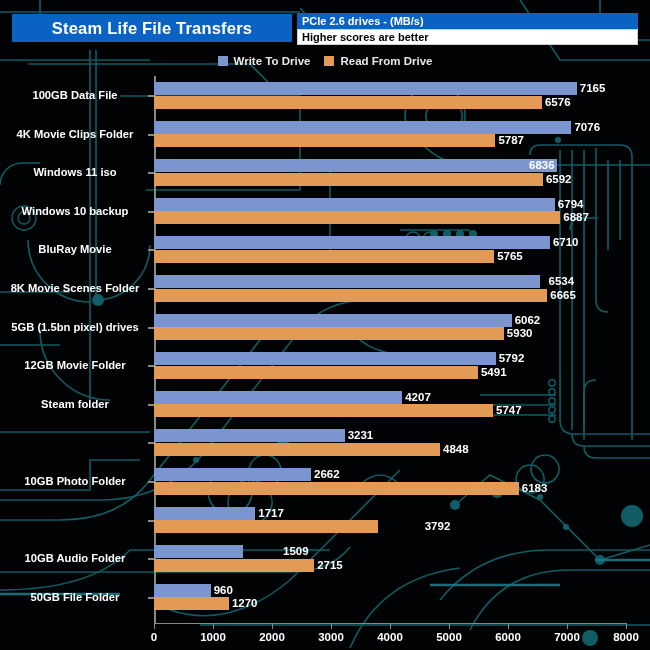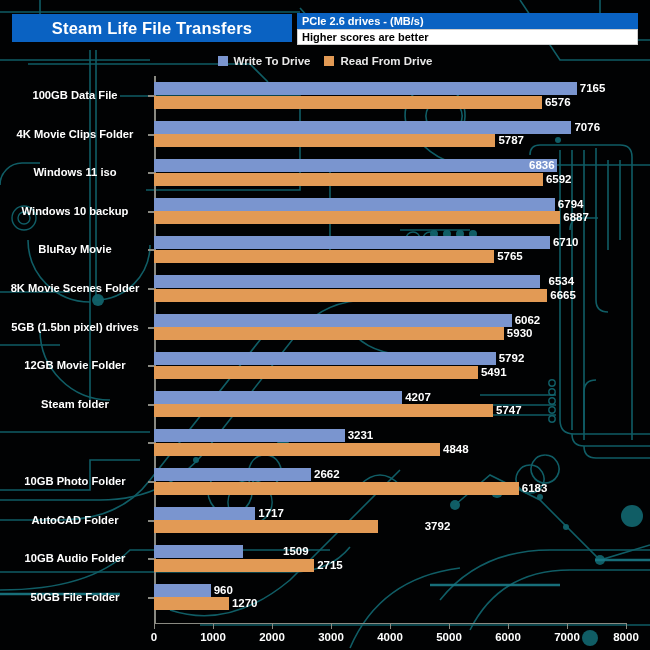--- a/index.html
+++ b/index.html
@@ -230,21 +230,20 @@
       <div class="bar-val" style="left: 344.629px; top: 355.4px;">3231</div>
       <div class="bar read" style="left: 154px; top: 368.9px; width: 286.032px; background: rgb(226, 154, 85);"></div>
       <div class="bar-val" style="left: 440.032px; top: 368.9px;">4848</div>
       <div class="tick" style="top: 407px;"></div>
       <div class="cat-label" style="top: 401px; left: 0px;">10GB Photo Folder</div>
       <div class="bar write" style="left: 154px; top: 394px; width: 157.058px; background: rgb(122, 149, 207);"></div>
       <div class="bar-val" style="left: 311.058px; top: 394px;">2662</div>
       <div class="bar read" style="left: 154px; top: 407.5px; width: 364.797px; background: rgb(226, 154, 85);"></div>
       <div class="bar-val" style="left: 518.797px; top: 407.5px;">6183</div>
       <div class="tick" style="top: 445.6px;"></div>
-      <div class="cat-label" style="top: 439.6px; left: 0px;">AutoCAD Folder</div>
       <div class="bar write" style="left: 154px; top: 432.6px; width: 101.303px; background: rgb(122, 149, 207);"></div>
       <div class="bar-val" style="left: 255.303px; top: 432.6px;">1717</div>
       <div class="bar read" style="left: 154px; top: 446.1px; width: 223.728px; background: rgb(226, 154, 85);"></div>
       <div class="bar-val" style="left: 377.728px; top: 446.1px; margin-left: 44px;">3792</div>
       <div class="tick" style="top: 484.2px;"></div>
       <div class="cat-label" style="top: 478.2px; left: 0px;">10GB Audio Folder</div>
       <div class="bar write" style="left: 154px; top: 471.2px; width: 89.031px; background: rgb(122, 149, 207);"></div>
       <div class="bar-val" style="left: 243.031px; top: 471.2px; padding-left: 40px;">1509</div>
       <div class="bar read" style="left: 154px; top: 484.7px; width: 160.185px; background: rgb(226, 154, 85);"></div>
       <div class="bar-val" style="left: 314.185px; top: 484.7px;">2715</div>

